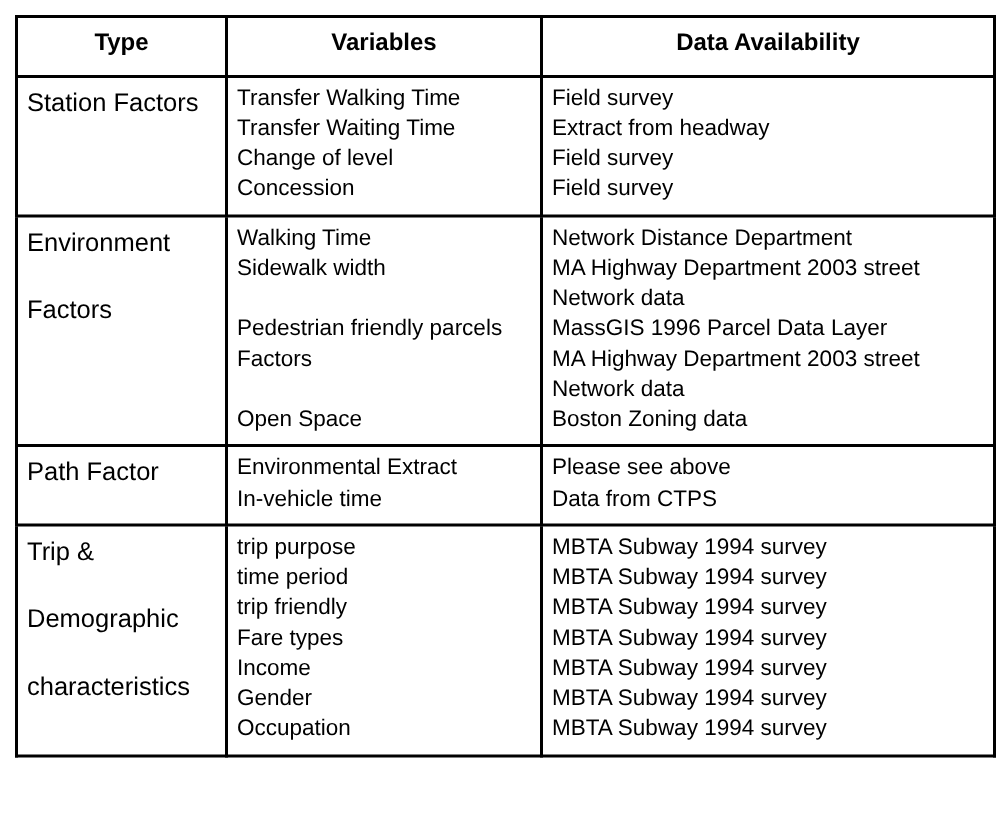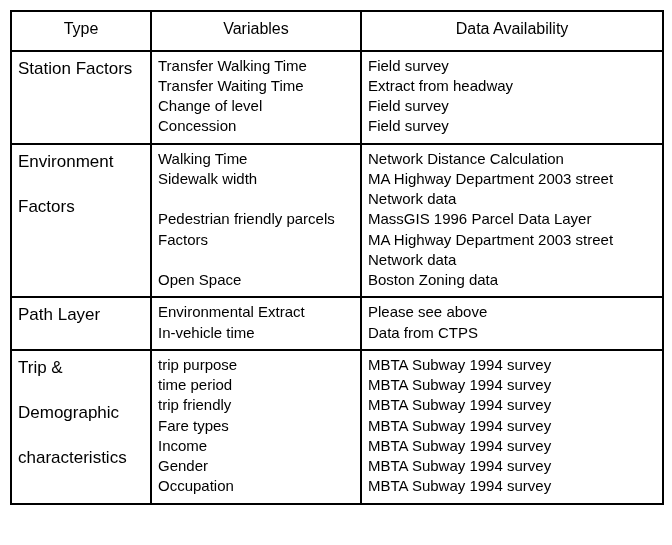--- a/index.html
+++ b/index.html
@@ -17,21 +17,21 @@
   col.c2 { width: 210px; }
   col.c3 { width: 302px; }
   th, td {
     border: 2px solid #000;
     vertical-align: top;
     padding: 4px 6px 6px 6px;
     font-size: 15px;
     line-height: 1.35;
   }
   th {
-    font-weight: normal;
+    font-weight: bold;
     text-align: center;
     font-size: 16px;
     padding: 6px 4px 10px 4px;
   }
   .type-cell {
     font-size: 17px;
     padding-top: 6px;
   }
   .type-line {
     display: block;
@@ -87,32 +87,32 @@
         <td class="vars">
           <div>Walking Time</div>
           <div>Sidewalk width</div>
           <div>&nbsp;</div>
           <div>Pedestrian friendly parcels</div>
           <div>Factors</div>
           <div>&nbsp;</div>
           <div>Open Space</div>
         </td>
         <td class="avail">
-          <div>Network Distance Calculation</div>
+          <div>Network Distance Department</div>
           <div>MA Highway Department 2003 street</div>
           <div>Network data</div>
           <div>MassGIS 1996 Parcel Data Layer</div>
           <div>MA Highway Department 2003 street</div>
           <div>Network data</div>
           <div>Boston Zoning data</div>
         </td>
       </tr>
       <tr>
         <td class="type-cell">
-          <span class="type-line">Path Layer</span>
+          <span class="type-line">Path Factor</span>
         </td>
         <td class="vars">
           <div>Environmental Extract</div>
           <div>In-vehicle time</div>
         </td>
         <td class="avail">
           <div>Please see above</div>
           <div>Data from CTPS</div>
         </td>
       </tr>

